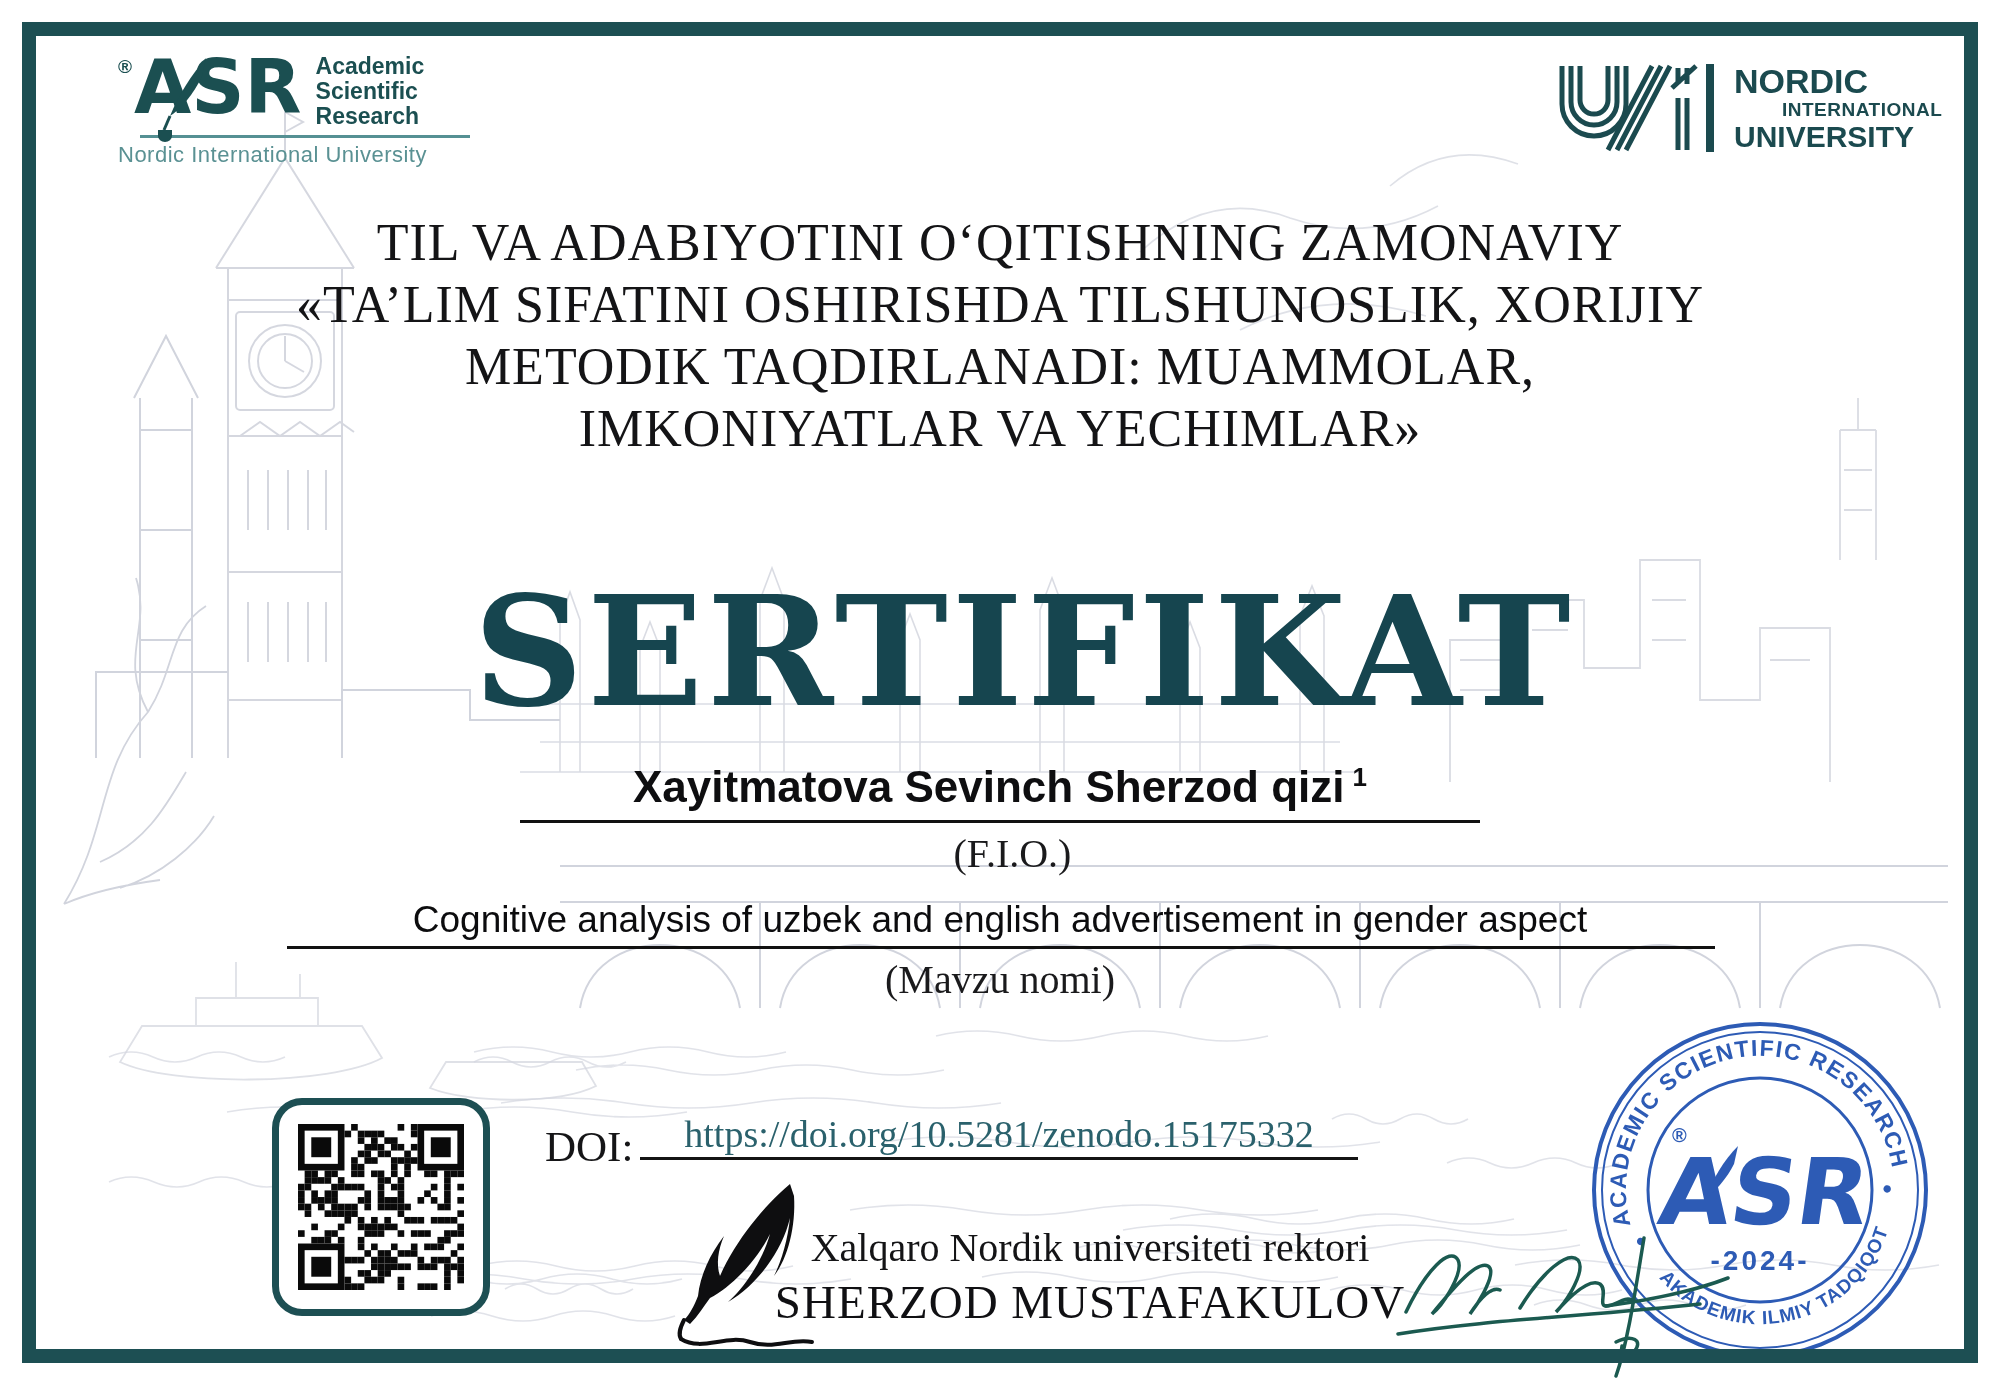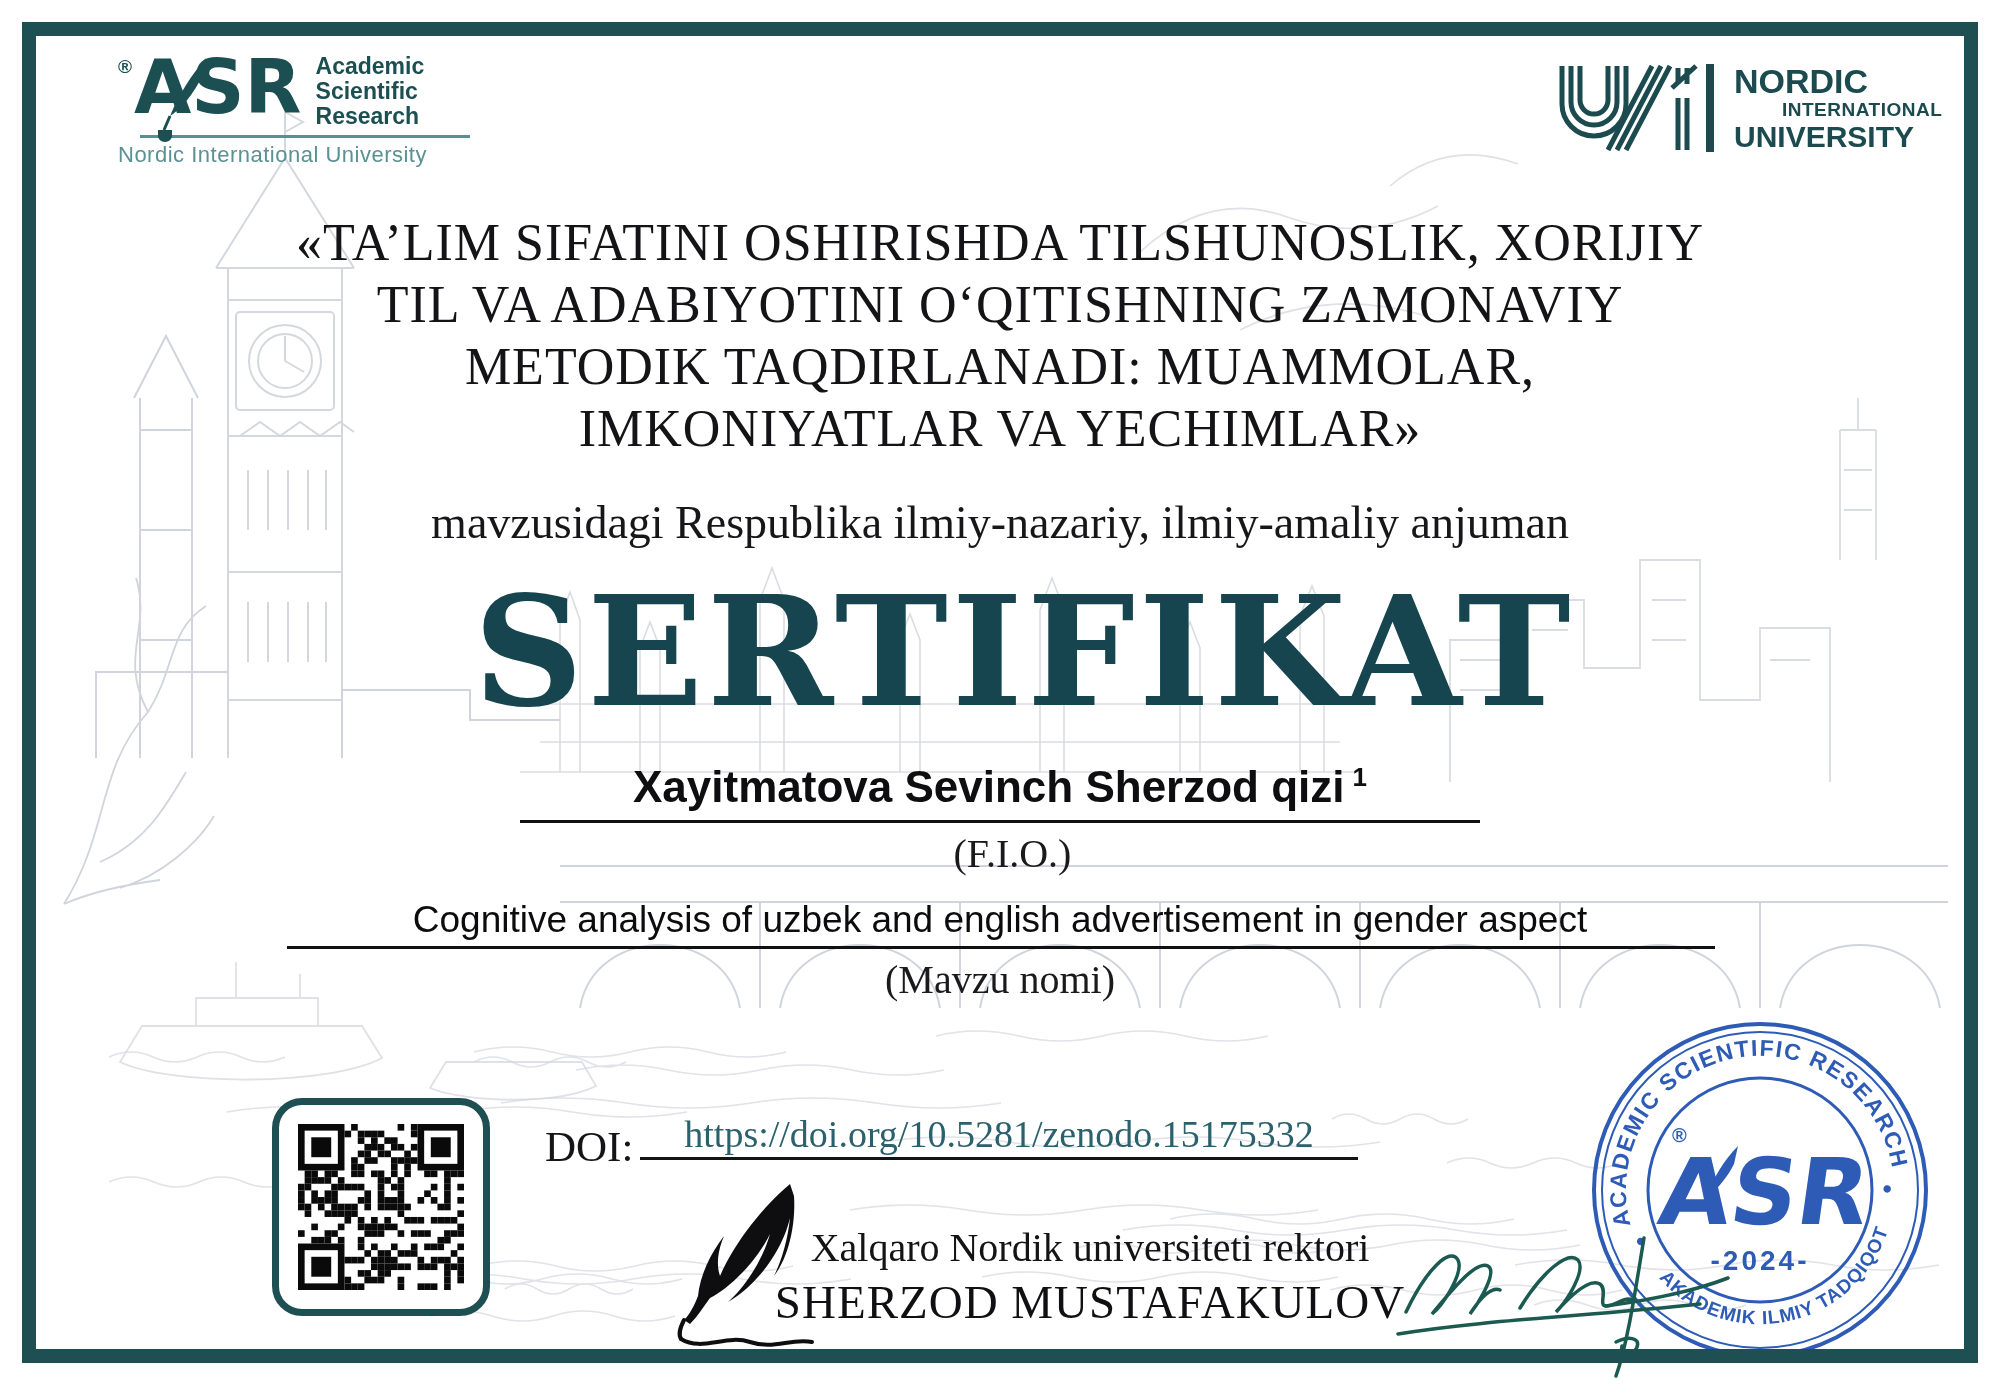--- a/index.html
+++ b/index.html
@@ -147,26 +147,25 @@
       <rect x="154" y="6" width="8" height="88" fill="#1b4a4f"></rect>
     </svg>
     <div class="uni-words">
       <div class="uni-w1">NORDIC</div>
       <div class="uni-w2">INTERNATIONAL</div>
       <div class="uni-w3">UNIVERSITY</div>
     </div>
   </div>
 
   <div class="abs conf-title">
+    <div class="conf-line">TIL VA ADABIYOTINI O‘QITISHNING ZAMONAVIY</div>
     <div class="conf-line">«TA’LIM SIFATINI OSHIRISHDA TILSHUNOSLIK, XORIJIY</div>
-    <div class="conf-line">TIL VA ADABIYOTINI O‘QITISHNING ZAMONAVIY</div>
     <div class="conf-line">METODIK TAQDIRLANADI: MUAMMOLAR,</div>
     <div class="conf-line">IMKONIYATLAR VA YECHIMLAR»</div>
   </div>
-  <div class="abs conf-sub">mavzusidagi Respublika ilmiy-nazariy, ilmiy-amaliy anjuman</div>
 
   <div class="abs heading">SERTIFIKAT</div>
 
   <div class="abs recipient">
     <span>Xayitmatova Sevinch Sherzod qizi</span><sup>1</sup>
   </div>
   <div class="rule rule-name"></div>
   <div class="abs fio">(F.I.O.)</div>
 
   <div class="abs paper">Cognitive analysis of uzbek and english advertisement in gender aspect</div>

